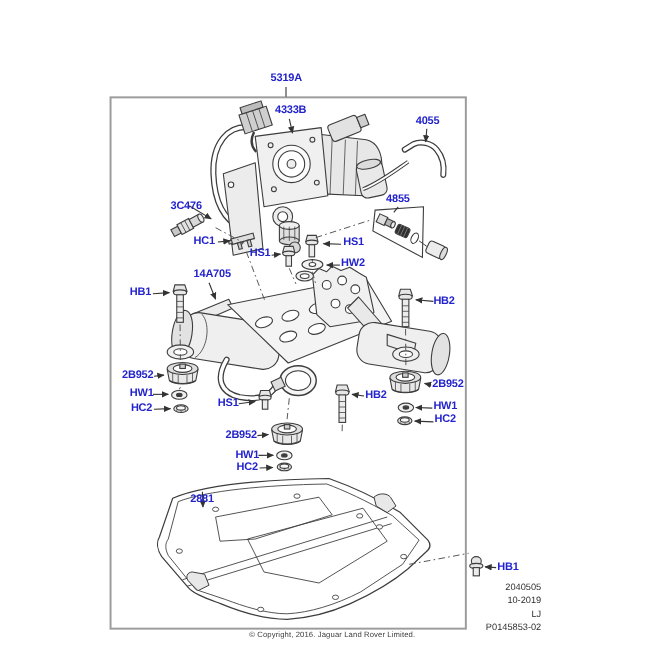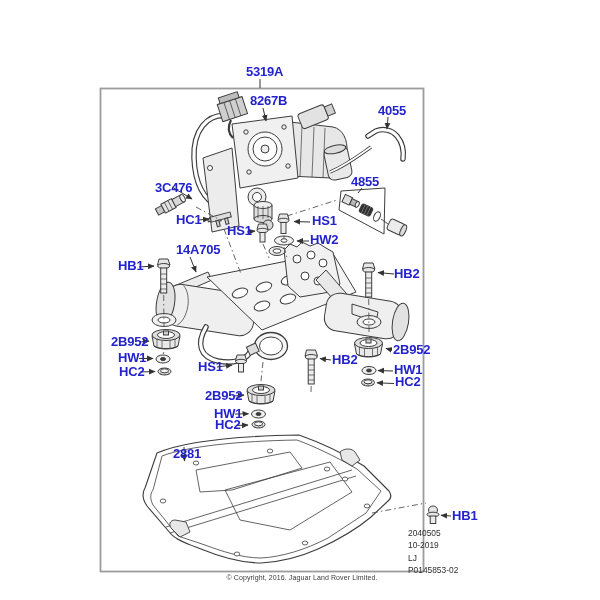--- a/index.html
+++ b/index.html
@@ -6,26 +6,26 @@
   body{
     width:600px;height:600px;position:relative;overflow:hidden;
     background:var(--page_background,#fff);
     font-family:"Liberation Sans","DejaVu Sans",sans-serif;
   }
   .stage{position:absolute;inset:0;width:600px;height:600px;}
   svg.art{position:absolute;left:0;top:0;}
   .lbl{
     position:absolute;
     color:var(--callout_blue,#2323cd);
-    font-size:13px;font-weight:bold;letter-spacing:-0.2px;
+    font-size:10px;font-weight:bold;letter-spacing:-0.2px;
     white-space:nowrap;line-height:11px;cursor:pointer;
   }
   .plate{
     position:absolute;left:408px;top:527px;width:84px;
-    text-align:left;color:var(--plate_text,#2e2e2e);
+    text-align:right;color:var(--plate_text,#2e2e2e);
     font-size:8.4px;line-height:12.4px;letter-spacing:0px;
   }
   .copyright{
     position:absolute;left:302px;top:574px;transform:translateX(-50%);
     white-space:nowrap;color:var(--copyright_text,#3c3c3c);
     font-size:7px;letter-spacing:0.1px;
   }
 </style>
 </head>
 <body>
@@ -347,21 +347,21 @@
     <path d="M236,425.5 L248,425" marker-end="url(#arr)"></path>
     <path d="M392,350 L386,348.5" marker-end="url(#arr)"></path>
     <path d="M393,371 L378,370.5" marker-end="url(#arr)"></path>
     <path d="M394,383.5 L377,382.8" marker-end="url(#arr)"></path>
     <path d="M184,447 L184.5,461" marker-end="url(#arr)"></path>
     <path d="M451,516 L441,515.3" marker-end="url(#arr)"></path>
   </g>
 </svg>
 
   <div class="lbl" style="left:246px;top:66px">5319A</div>
-  <div class="lbl" style="left:250px;top:95px">8267B</div>
+  <div class="lbl" style="left:250px;top:95px">4333B</div>
   <div class="lbl" style="left:378px;top:105px">4055</div>
   <div class="lbl" style="left:155px;top:182px">3C476</div>
   <div class="lbl" style="left:351px;top:176px">4855</div>
   <div class="lbl" style="left:176px;top:214px">HC1</div>
   <div class="lbl" style="left:227px;top:225px">HS1</div>
   <div class="lbl" style="left:312px;top:215px">HS1</div>
   <div class="lbl" style="left:310px;top:234px">HW2</div>
   <div class="lbl" style="left:176px;top:244px">14A705</div>
   <div class="lbl" style="left:118px;top:260px">HB1</div>
   <div class="lbl" style="left:394px;top:268px">HB2</div>

